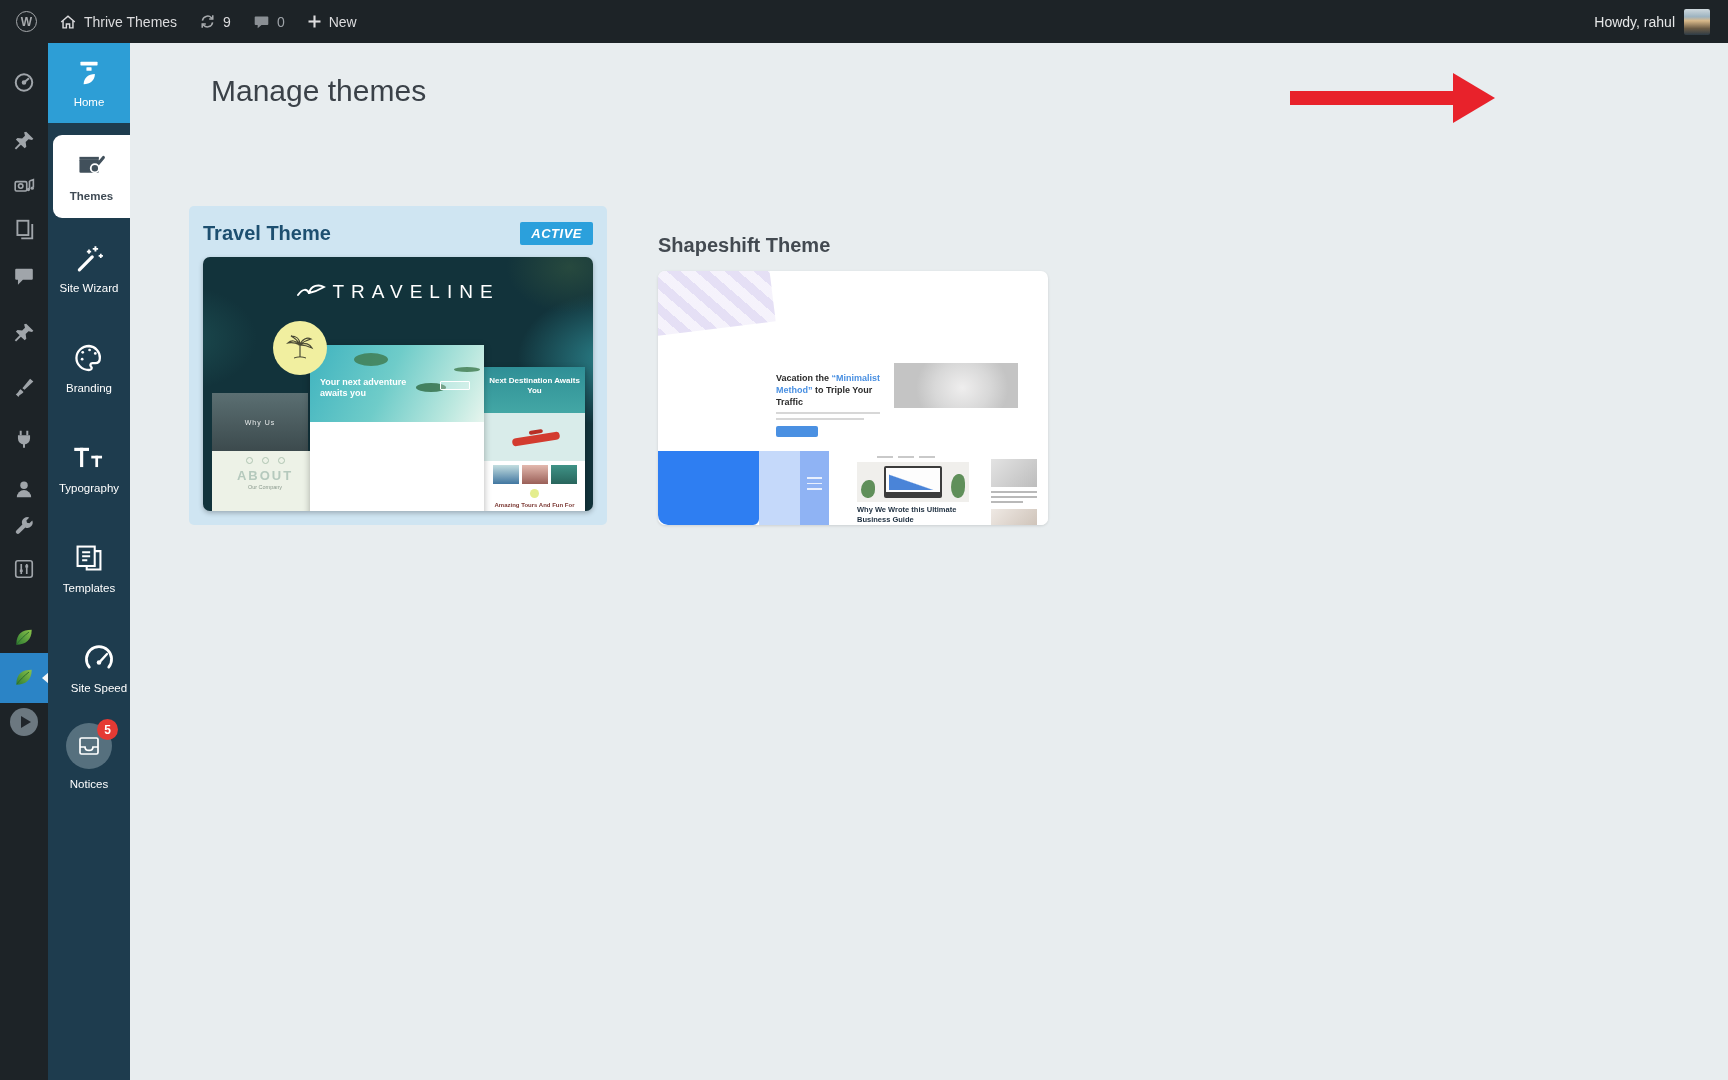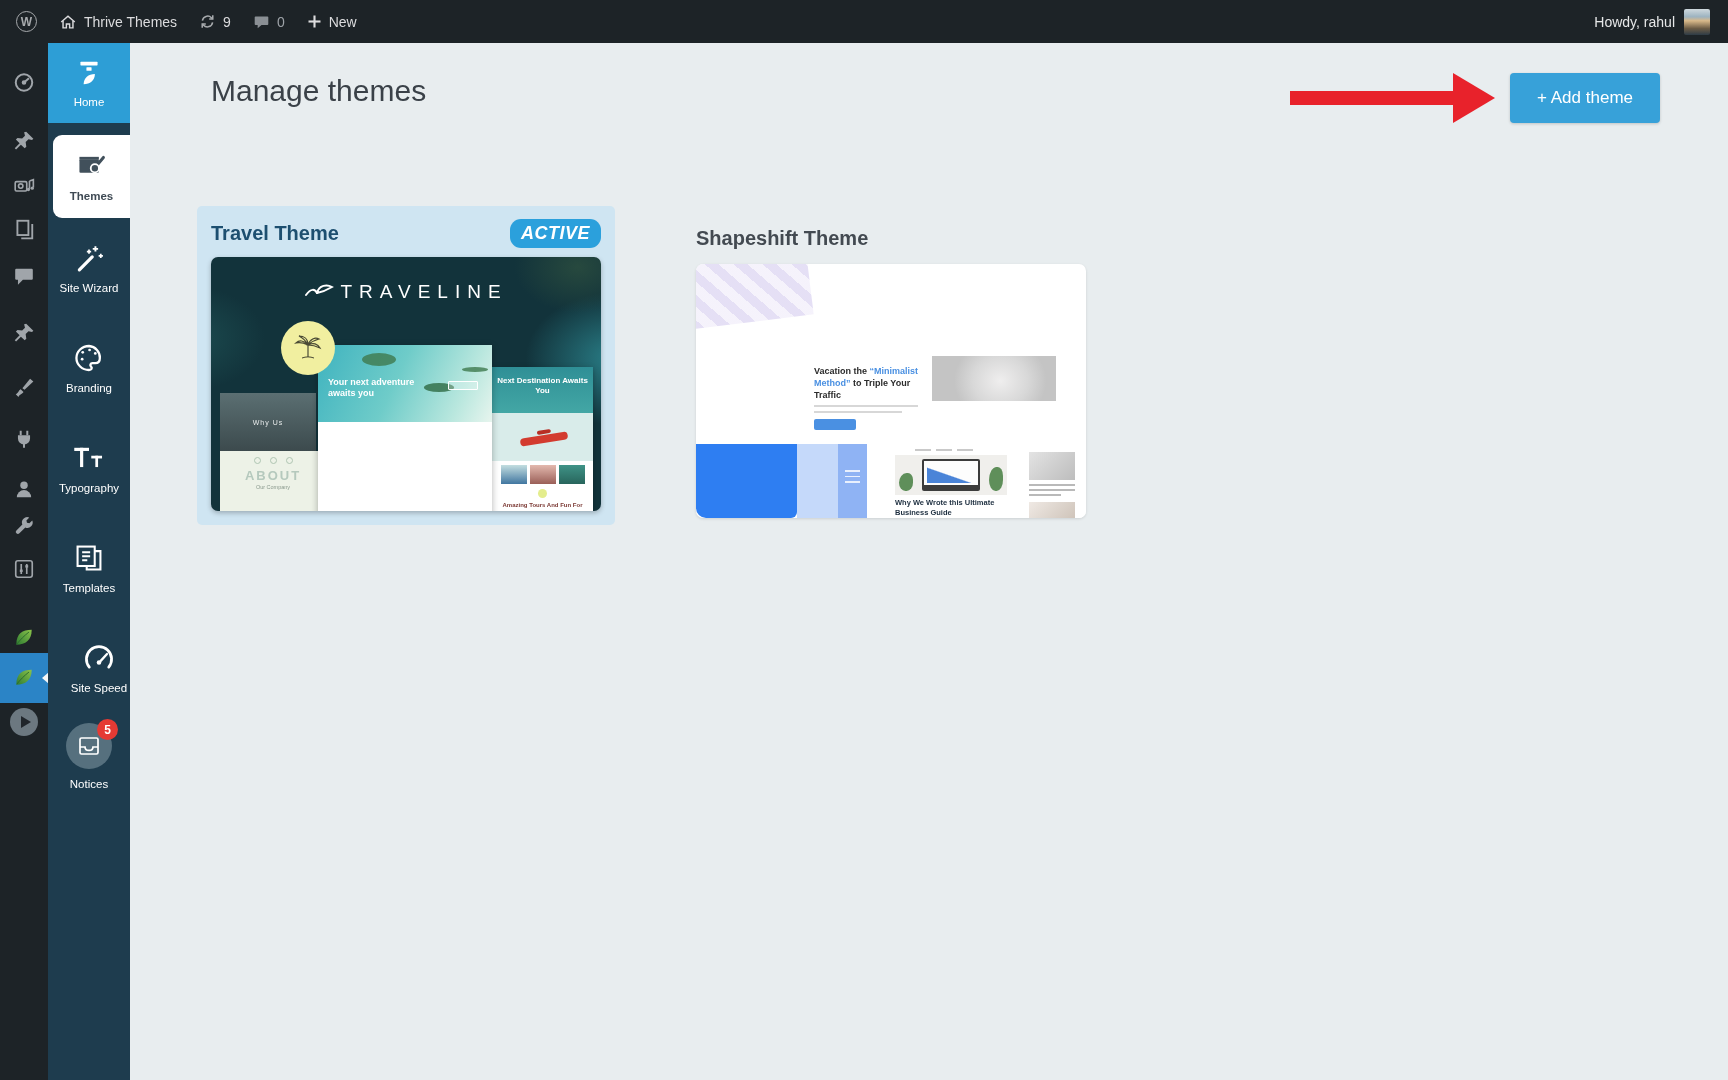--- a/index.html
+++ b/index.html
@@ -48,28 +48,28 @@
   
   .content { position:absolute; left:130px; top:43px; width:1598px; height:1037px; background:#e8edef;padding-left:24px; }
   .page-title { position:absolute; left:81px; top:31px; margin:0; font-size:30px; font-weight:500; color:#3a4148; }
   .add-theme-btn { position:absolute; right:68px; top:30px; height:50px; padding:0 27px; background:#37a1d9; color:#fff;
     border:none; border-radius:4px; font-size:17px; font-family:"Liberation Sans",sans-serif; cursor:pointer;
     box-shadow:0 1px 3px rgba(0,0,0,0.18); }
   .arrow-shaft { position:absolute; left:1160px; top:48px; width:163px; height:14px; background:#e8222b; }
   .arrow-head { position:absolute; left:1323px; top:30px; width:0; height:0;
     border-top:25px solid transparent; border-bottom:25px solid transparent; border-left:42px solid #e8222b; }
 
-  .cards { position:absolute; left:67px; top:163px; display:flex; gap:81px; align-items:center; }
+  .cards { position:absolute; left:59px; top:163px; display:flex; gap:51px; align-items:flex-end; }
 
   
   .card-active { width:418px; background:#cfe5f2; border-radius:5px; padding:14px; cursor:pointer; }
   .card-title-row { display:flex; align-items:center; justify-content:space-between; height:26px; margin-bottom:11px; }
   .card-title-active { font-size:20px; font-weight:bold; color:#1d4f70; }
-  .active-badge { background:#2ba0dc; color:#fff; font-size:18px; font-weight:bold; font-style:italic;
-    padding:4px 11px; border-radius:11px; letter-spacing:0.5px; }
+  .active-badge { background:#2ba0dc; color:#fff; font-size:13px; font-weight:bold; font-style:italic;
+    padding:4px 11px; border-radius:2px; letter-spacing:0.5px; }
   .shot { position:relative; width:390px; height:254px; border-radius:7px; overflow:hidden;
     box-shadow:0 2px 5px rgba(0,0,0,0.25); }
   .travel-shot { background-color:#12333b;
     background-image:
       radial-gradient(90px 65px at 94% 4%, #27493e 0%, rgba(39,73,62,0) 70%),
       radial-gradient(130px 95px at 104% 40%, #2a8089 0%, rgba(42,128,137,0) 70%),
       radial-gradient(110px 75px at -6% 32%, #1c4c50 0%, rgba(28,76,80,0) 70%),
       radial-gradient(150px 100px at 55% 118%, #0e272d 0%, rgba(14,39,45,0) 70%); }
   .tl-logo { position:absolute; left:0; top:24px; width:100%; display:flex; align-items:center; justify-content:center; gap:6px;
     color:#fff; font-size:19px; letter-spacing:7px; font-weight:400; }
@@ -388,21 +388,20 @@
         </svg>
         <span class="notice-badge">5</span>
       </span>
       <span>Notices</span>
     </div>
   </nav>
 
   <main class="content">
     <h1 class="page-title">Manage themes</h1>
 
-    <button class="add-theme-btn">+ Add theme</button>
     <div class="arrow-shaft"></div>
     <div class="arrow-head"></div>
 
     <div class="cards">
 
       <div class="card-active">
         <div class="card-title-row">
           <span class="card-title-active">Travel Theme</span>
           <span class="active-badge">ACTIVE</span>
         </div>

